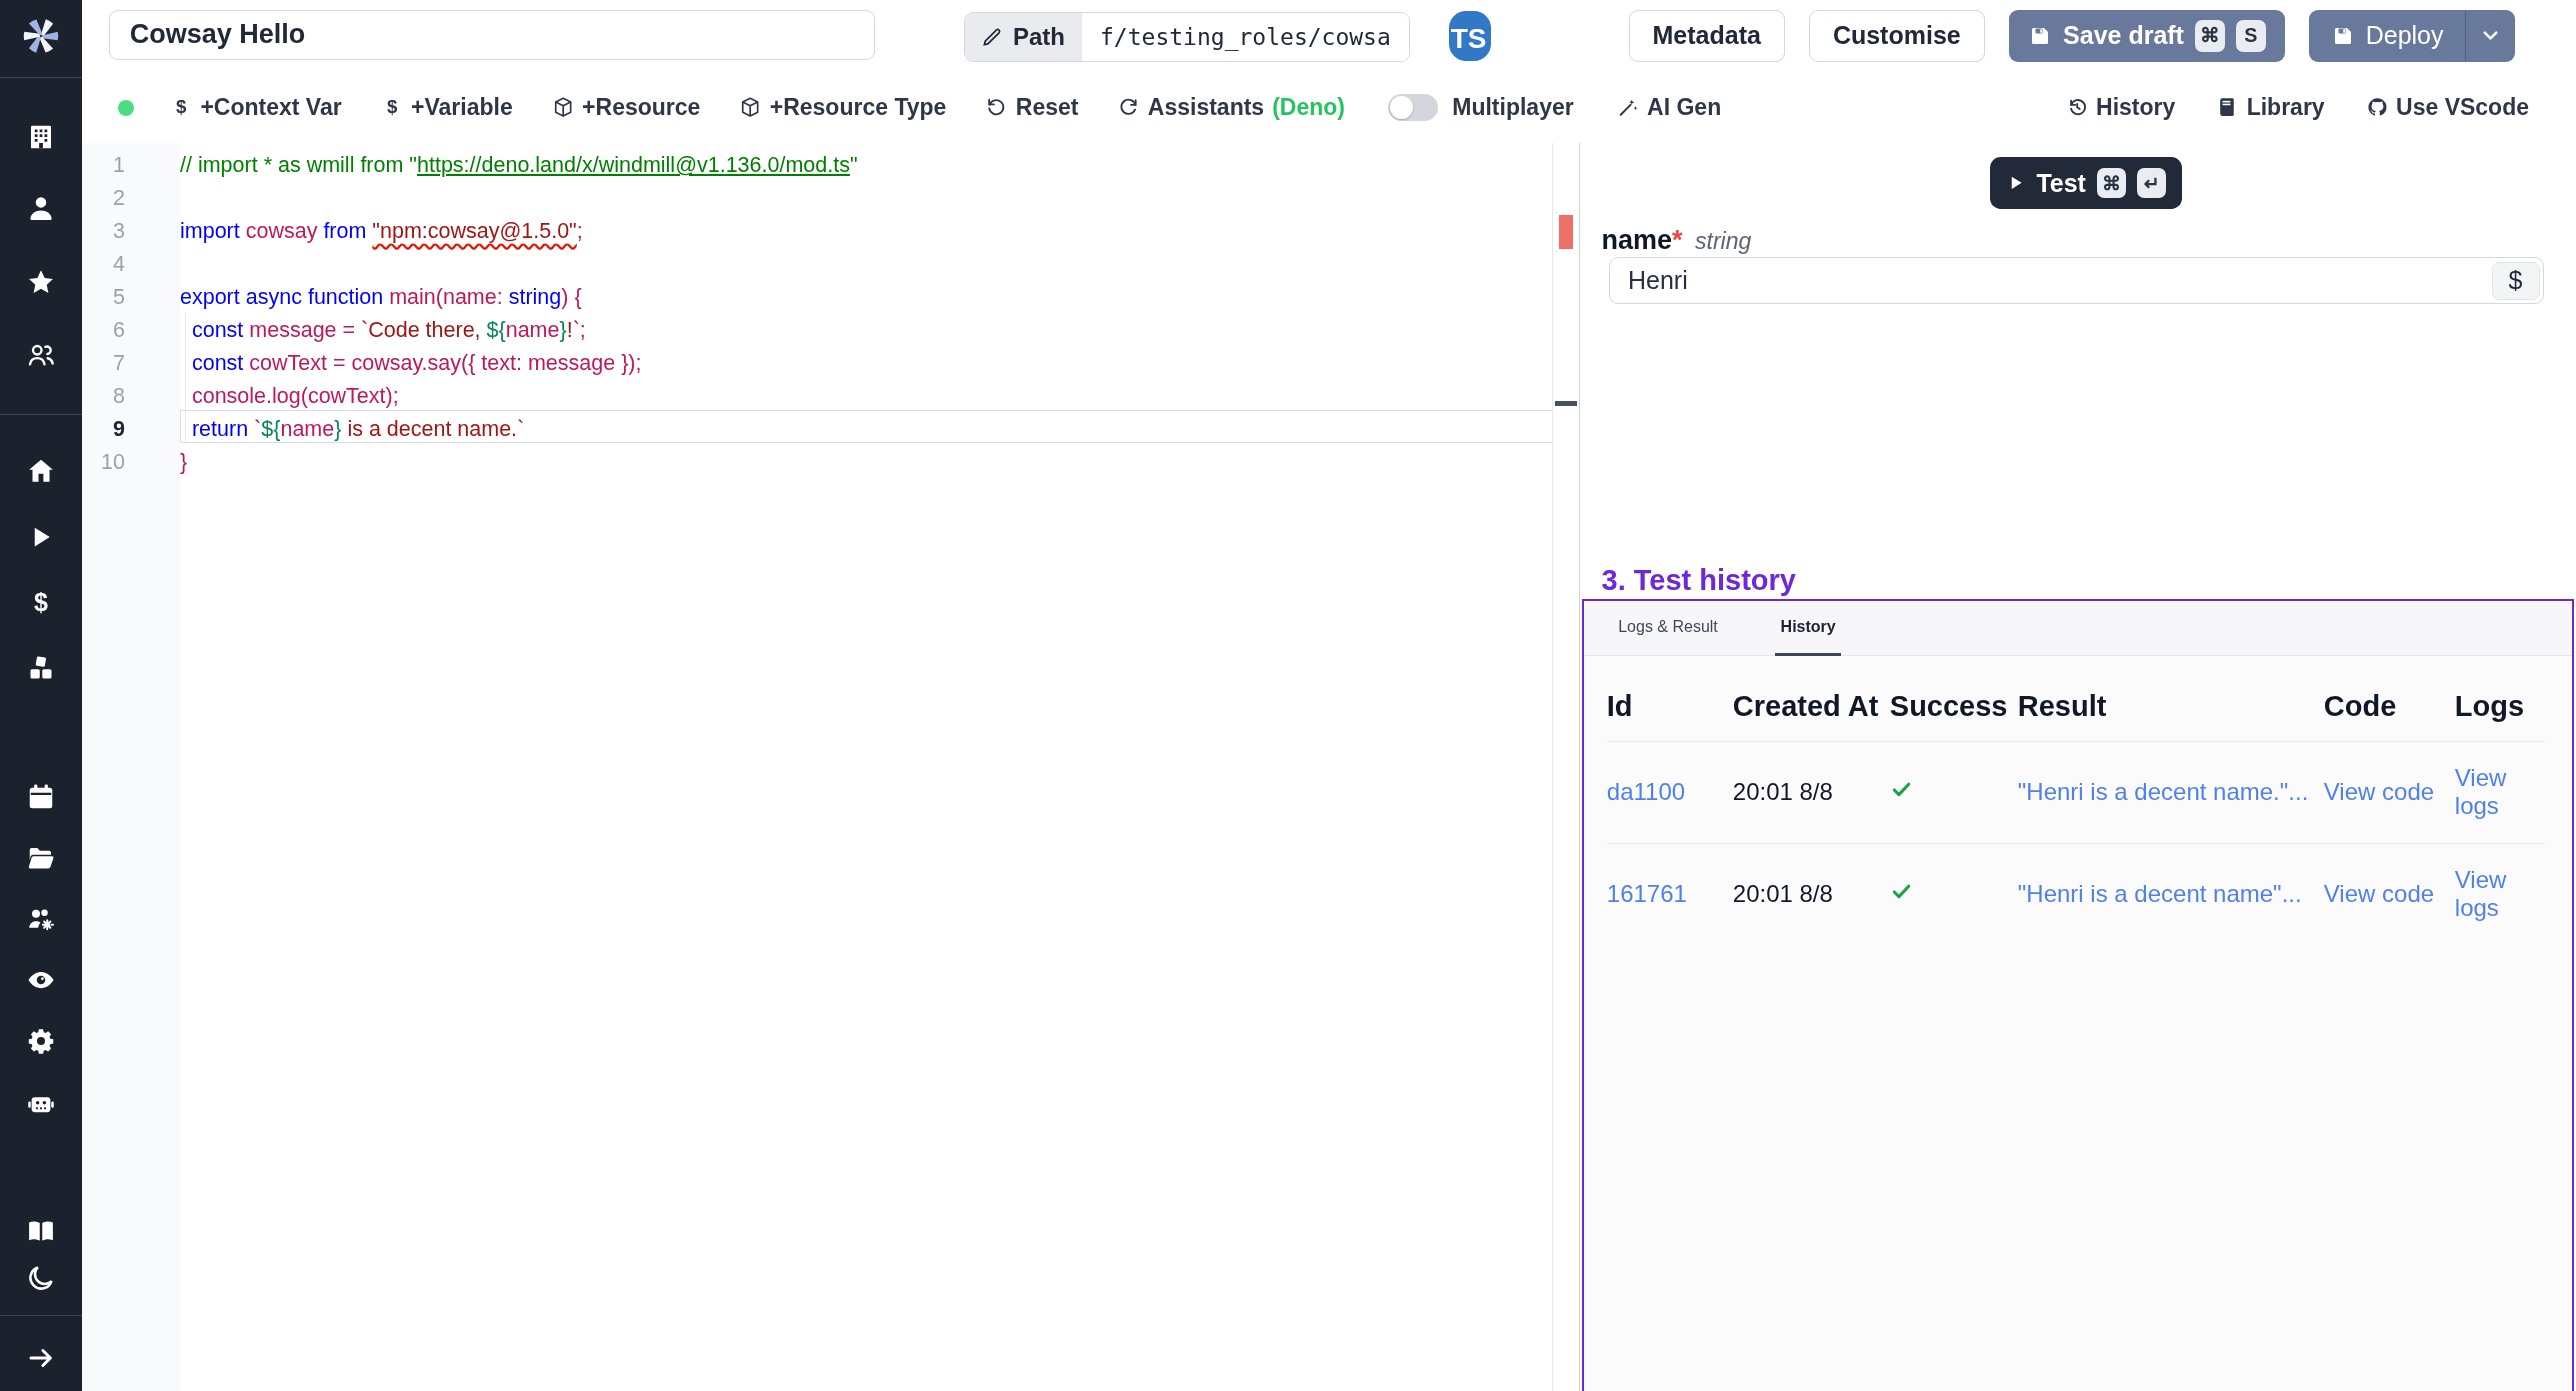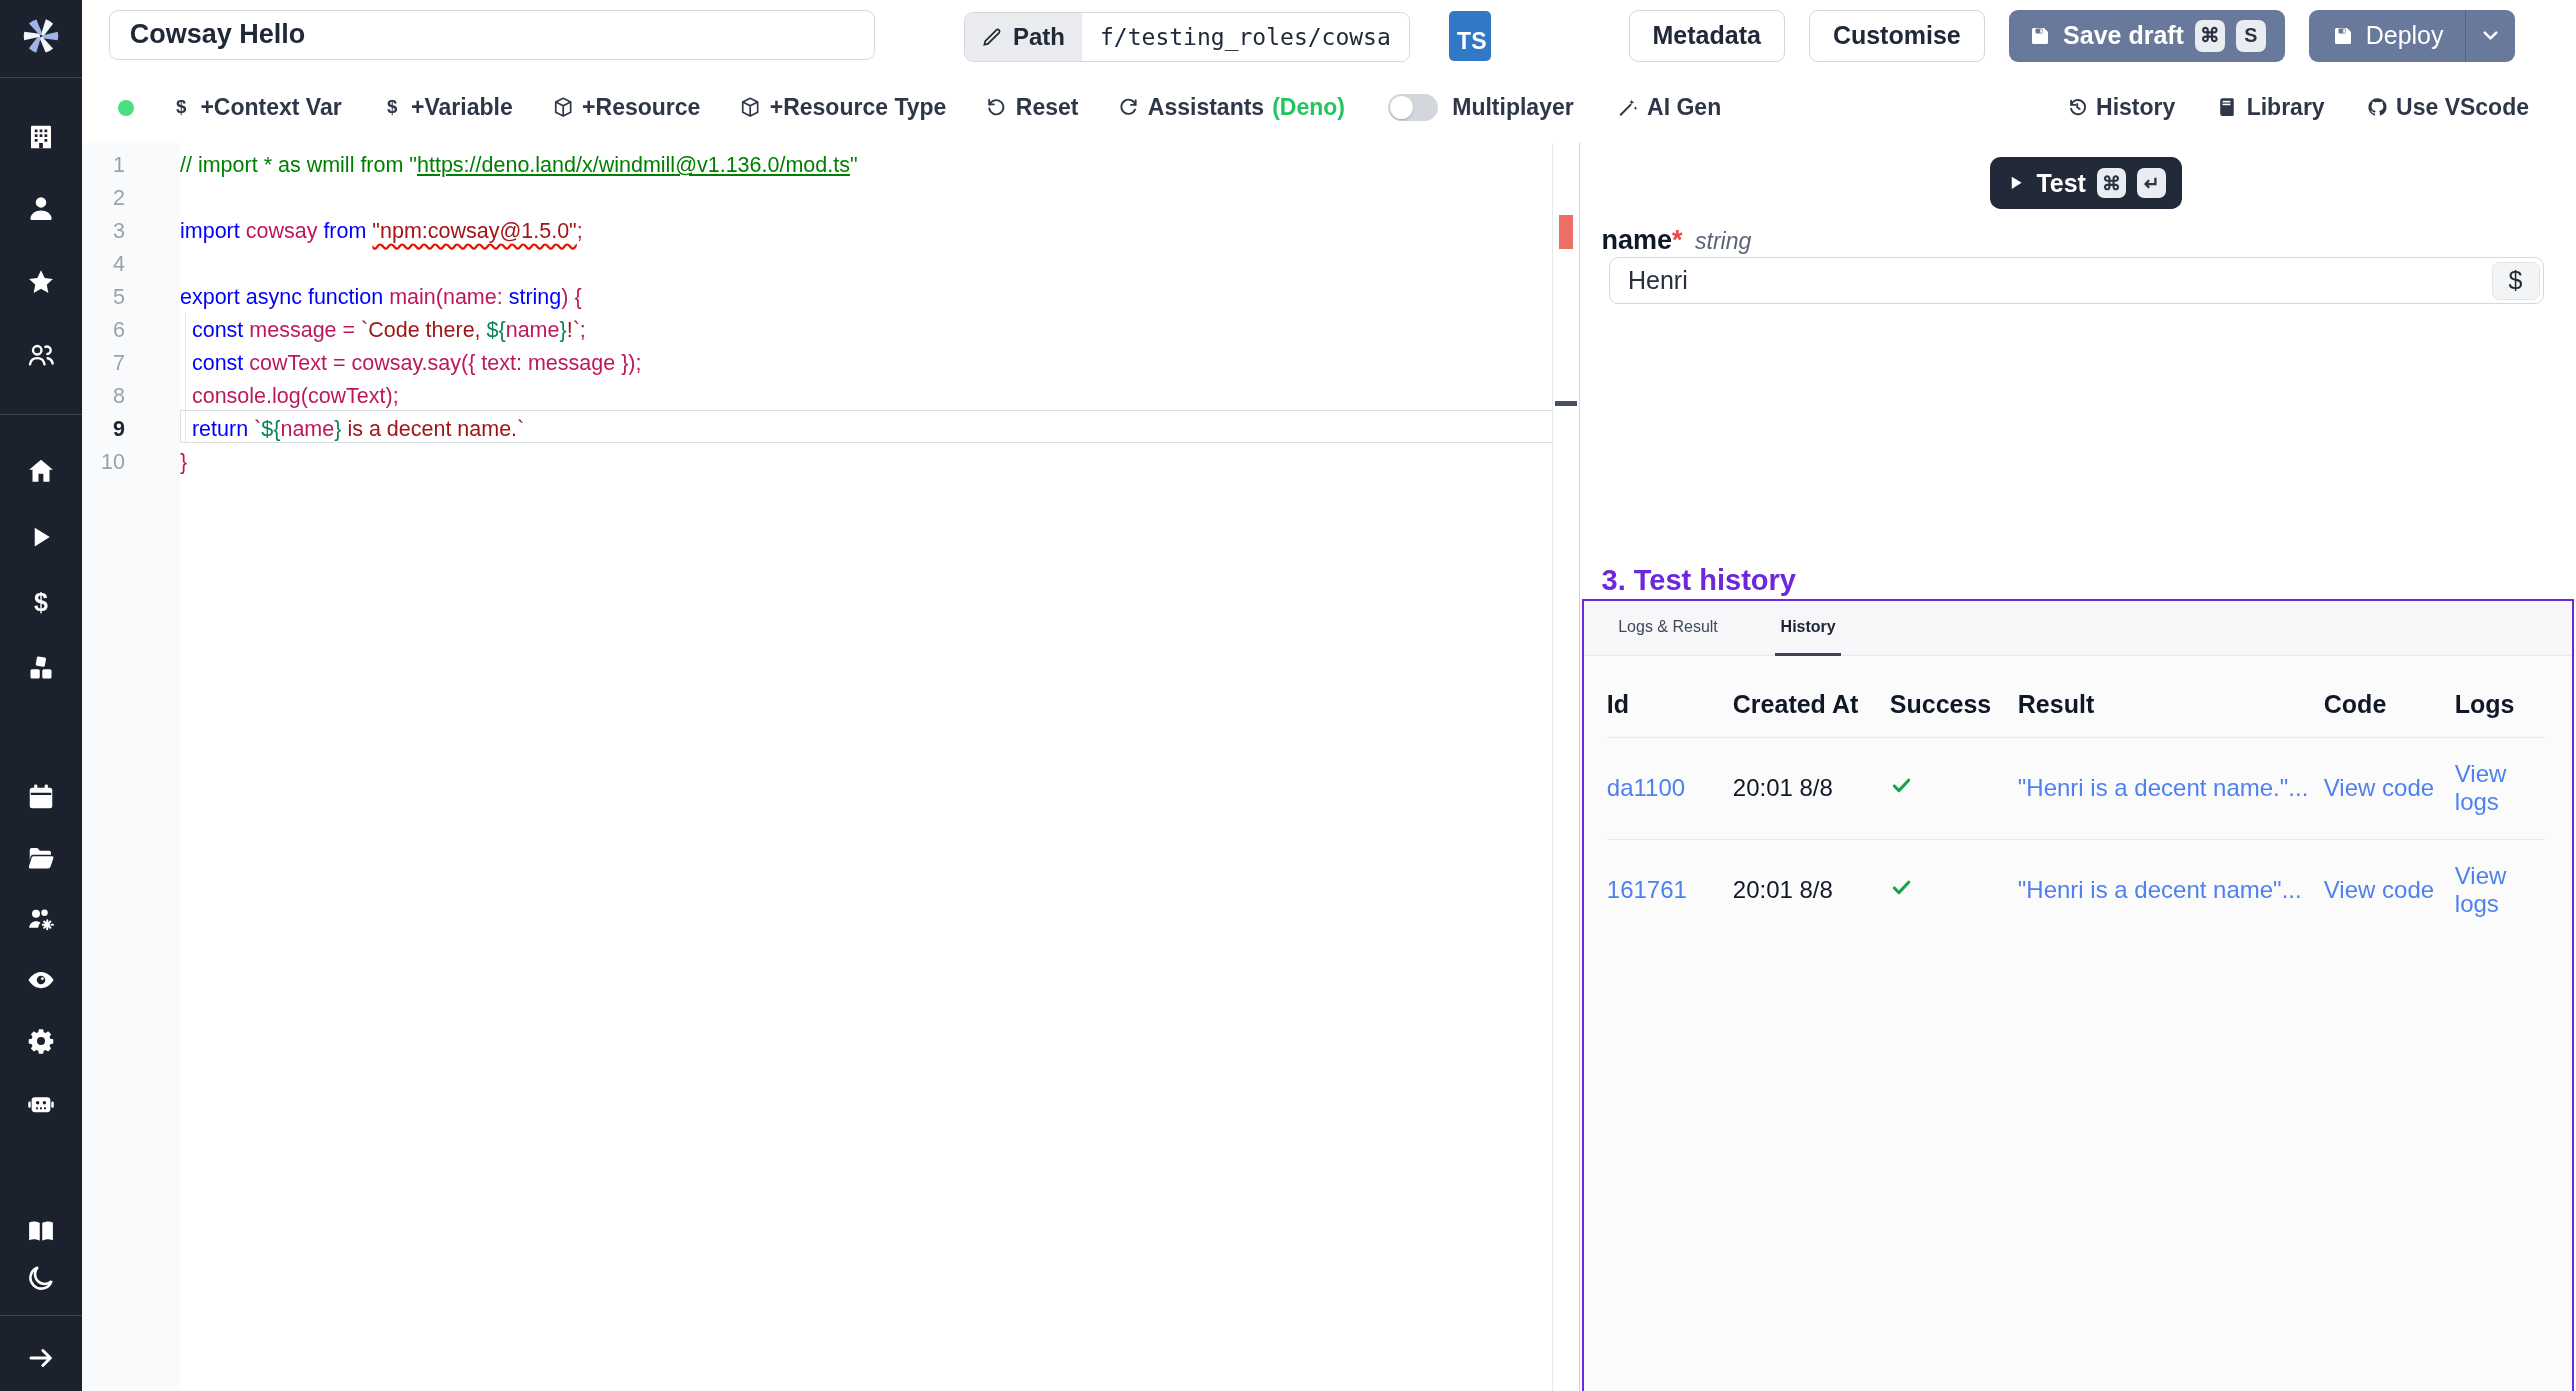--- a/index.html
+++ b/index.html
@@ -18,21 +18,21 @@
   .side-div{position:absolute;left:0;width:82px;height:0.9px;background:#3d4456}
   .side-item{position:absolute;left:26px;width:30px;height:30px;color:#fff;cursor:pointer;background:none;border:none;padding:0}
 
   
   .topbar{position:absolute;left:82px;top:0;right:0;height:72px;background:#fff}
   .title-input{position:absolute;left:27px;top:9.8px;width:766px;height:50px;border:0.9px solid #d3d7de;border-radius:9px;font-weight:700;font-size:27px;color:#202938;padding:0 19.7px;box-sizing:border-box;outline:none}
   .path-group{position:absolute;left:882px;top:11.6px;height:48px;display:flex;align-items:stretch;border:0.9px solid #d3d7de;border-radius:9px;overflow:hidden}
   .path-btn{display:flex;align-items:center;gap:9px;background:#e9ebee;padding:0 16px;font-weight:700;font-size:24px;color:#202938;cursor:pointer;border:none}
   .path-btn .icon{width:23px;height:23px;color:#202938}
   .path-value{display:flex;align-items:center;background:#fff;padding:0 18px;font-family:"DejaVu Sans Mono",monospace;font-size:23px;color:#202938;border-left:0.9px solid #e4e6ea}
-  .ts-badge{position:absolute;left:1367px;top:10.7px;width:42px;height:50px;background:var(--ts);color:#fff;border-radius:5px;display:flex;align-items:flex-end;justify-content:flex-end;padding:0 4.5px 5.4px 0;box-sizing:border-box;font-weight:700;font-size:23px}
+  .ts-badge{position:absolute;left:1367px;top:10.7px;width:42px;height:50px;background:var(--ts);color:#fff;border-radius:17px;display:flex;align-items:flex-end;justify-content:flex-end;padding:0 4.5px 5.4px 0;box-sizing:border-box;font-weight:700;font-size:28px}
   .top-actions{position:absolute;right:61px;top:9.8px;height:52px;display:flex;gap:24px}
   .btn-plain{display:flex;align-items:center;padding:0 23px;background:#fff;border:0.9px solid #d3d7de;border-radius:9px;font-weight:600;font-size:25px;color:#202938;cursor:pointer}
   .btn-slate{display:flex;align-items:center;gap:10.7px;padding:0 19.7px;background:var(--accent);border:none;border-radius:9px;font-weight:600;font-size:25px;color:#fff;cursor:pointer}
   .btn-slate .icon,.deploy-main .icon{width:24px;height:24px;color:#fff}
   .kbd{background:#e9ecf1;border-radius:7.2px;color:#2a3342;font-weight:600;font-size:19.7px;min-width:30px;height:32px;display:flex;align-items:center;justify-content:center;padding:0 5.4px;box-sizing:border-box}
   .deploy-group{display:flex;align-items:stretch;background:var(--accent);border-radius:9px;overflow:hidden}
   .deploy-main{display:flex;align-items:center;gap:10.7px;padding:0 21.5px;font-weight:400;font-size:25px;color:#fff;cursor:pointer;background:none;border:none}
   .deploy-caret{display:flex;align-items:center;justify-content:center;width:50px;border-left:0.9px solid #53647f;color:#fff;cursor:pointer;background:none;border-top:none;border-right:none;border-bottom:none}
   .deploy-caret .icon{width:23px;height:23px}
 
@@ -81,21 +81,21 @@
   .arg-type{font-style:italic;font-size:23px;color:#5b6573}
   .arg-input-wrap{position:absolute;left:29px;right:32px;top:114px;height:47px}
   .arg-input{width:100%;height:100%;box-sizing:border-box;border:0.9px solid #d3d7de;border-radius:9px;font-size:25px;color:#273040;padding:0 72px 0 18px;outline:none}
   .dollar-btn{position:absolute;right:4.5px;top:4.5px;bottom:4.5px;width:48px;background:#f3f4f6;border:0.9px solid #e3e5e9;border-radius:7.2px;font-size:25px;color:#1f2937;display:flex;align-items:center;justify-content:center;cursor:pointer}
   .hist-heading{position:absolute;left:21.5px;top:397px;font-weight:700;font-size:29px;color:var(--purple)}
   .hist-panel{position:absolute;left:1.8px;right:1.8px;top:456px;bottom:-3.6px;border:2.7px solid var(--purple);border-bottom:none;background:#fbfbfc;box-sizing:border-box}
   .tab-bar{height:54px;background:#f7f7f9;border-bottom:0.9px solid #e6e8ec;display:flex;align-items:stretch;padding-left:29px;gap:52px}
   .tab{display:flex;align-items:center;font-size:16px;color:#3e4859;cursor:pointer;border-bottom:3.6px solid transparent;margin-bottom:-0.9px;padding:0 5.4px;background:none;border-top:none;border-left:none;border-right:none;font-family:inherit}
   .tab.active{color:#1c2434;font-weight:600;border-bottom:3.6px solid #3c4656}
   .hist-table{margin:21.5px 27px 0 23px;border-collapse:collapse;width:calc(100% - 50px)}
-  .hist-table th{text-align:left;font-size:25px;font-weight:700;color:#101828;padding:12.5px 0 18px}
+  .hist-table th{text-align:left;font-size:29px;font-weight:700;color:#101828;padding:12.5px 0 18px}
   .hist-table td{font-size:24px;color:#101828;padding:22.4px 0}
   .hist-table tbody tr{border-top:0.9px solid #e8eaee}
   a.link{color:var(--link);text-decoration:none;cursor:pointer}
   .check{width:23px;height:23px;color:var(--green)}
 </style>
 </head>
 <body>
 
 <nav class="sidebar">
   <span class="side-logo icon" id="side-logo">

